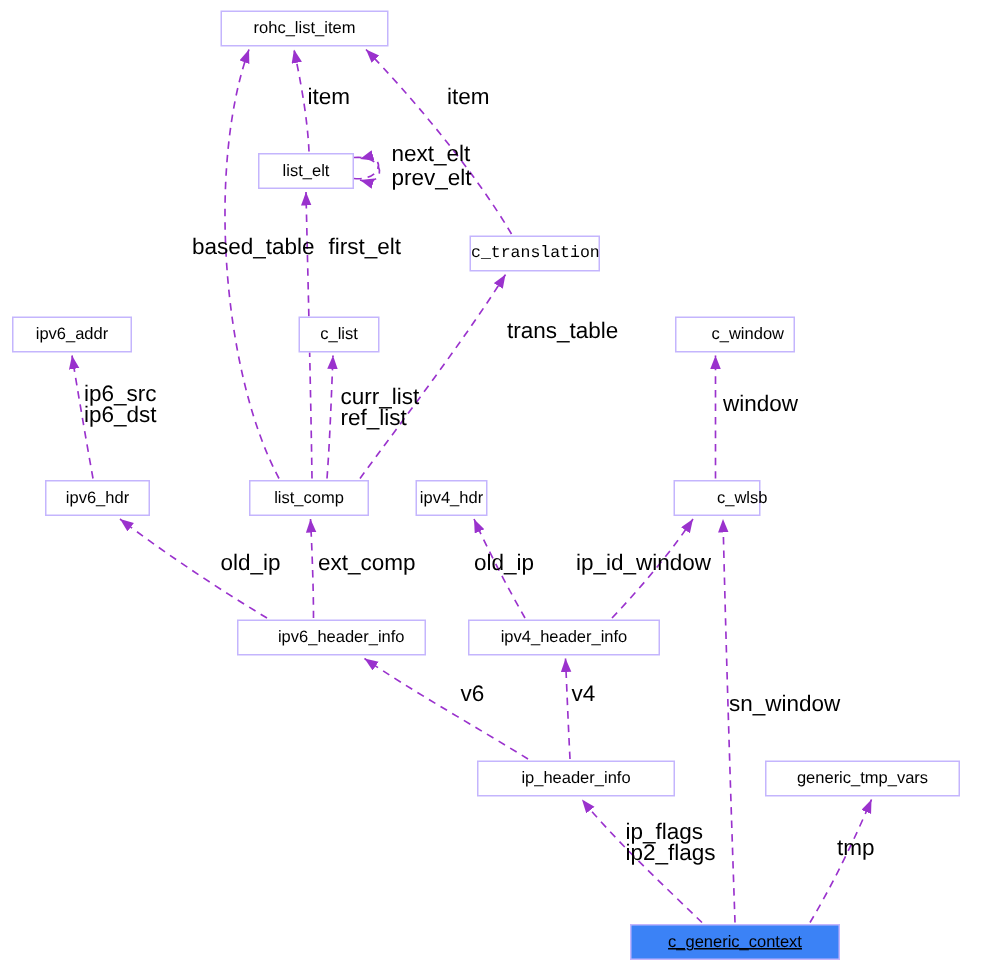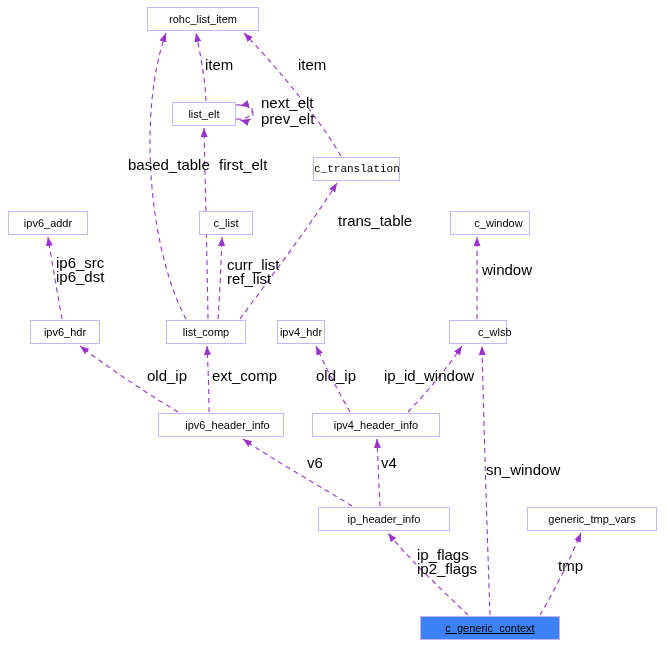--- a/index.html
+++ b/index.html
@@ -58,21 +58,21 @@
   <div class="node" style="left:8px;top:211px;width:80px;">ipv6_addr</div>
   <div class="node" style="left:199px;top:211px;width:54px;">c_list</div>
   <div class="node" style="left:450px;top:211px;width:80px;padding-left:17px;">c_window</div>
   <div class="node" style="left:30px;top:320px;width:70px;">ipv6_hdr</div>
   <div class="node" style="left:166px;top:320px;width:80px;">list_comp</div>
   <div class="node" style="left:277px;top:320px;width:48px;">ipv4_hdr</div>
   <div class="node" style="left:449px;top:320px;width:58px;padding-left:28px;">c_wlsb</div>
   <div class="node" style="left:158px;top:413px;width:126px;padding-left:13px;">ipv6_header_info</div>
   <div class="node" style="left:312px;top:413px;width:128px;">ipv4_header_info</div>
   <div class="node" style="left:318px;top:507px;width:132px;">ip_header_info</div>
-  <div class="node" style="left:527px;top:507px;width:130px;">generic_tmp_vars</div>
+  <div class="node" style="left:510px;top:507px;width:130px;">generic_tmp_vars</div>
   <div class="node hl" style="left:420px;top:616px;width:140px;">c_generic_context</div>
 
   <div class="elabel" style="left:205px;top:58px;">item</div>
   <div class="elabel" style="left:298px;top:58px;">item</div>
   <div class="elabel" style="left:261px;top:96px;">next_elt</div>
   <div class="elabel" style="left:261px;top:112px;">prev_elt</div>
   <div class="elabel" style="left:128px;top:158px;">based_table</div>
   <div class="elabel" style="left:219px;top:158px;">first_elt</div>
   <div class="elabel" style="left:338px;top:214px;">trans_table</div>
   <div class="elabel" style="left:227px;top:258px;">curr_list

